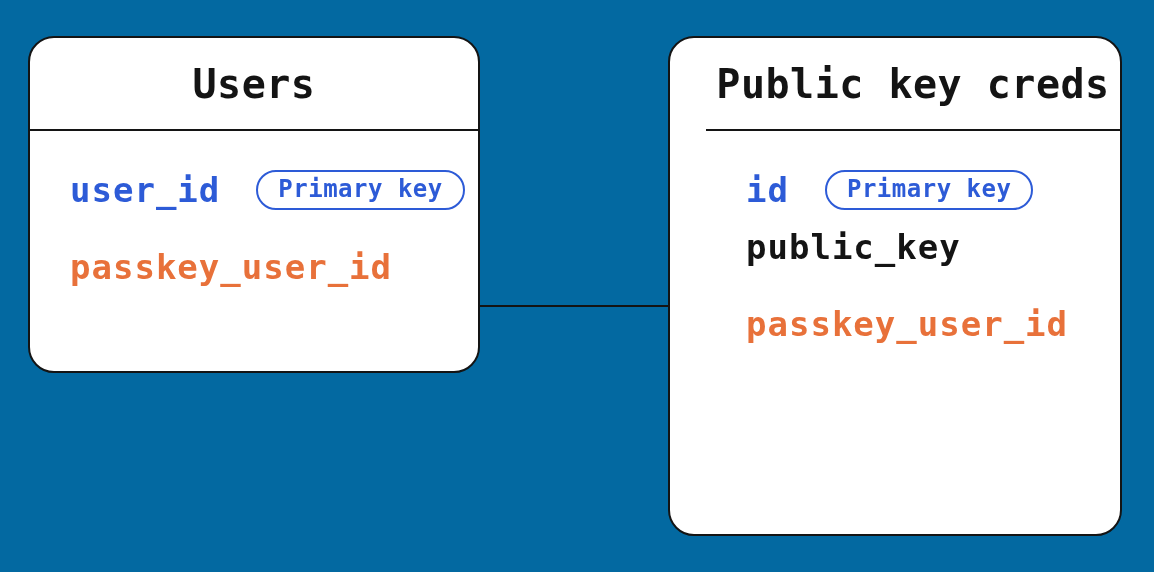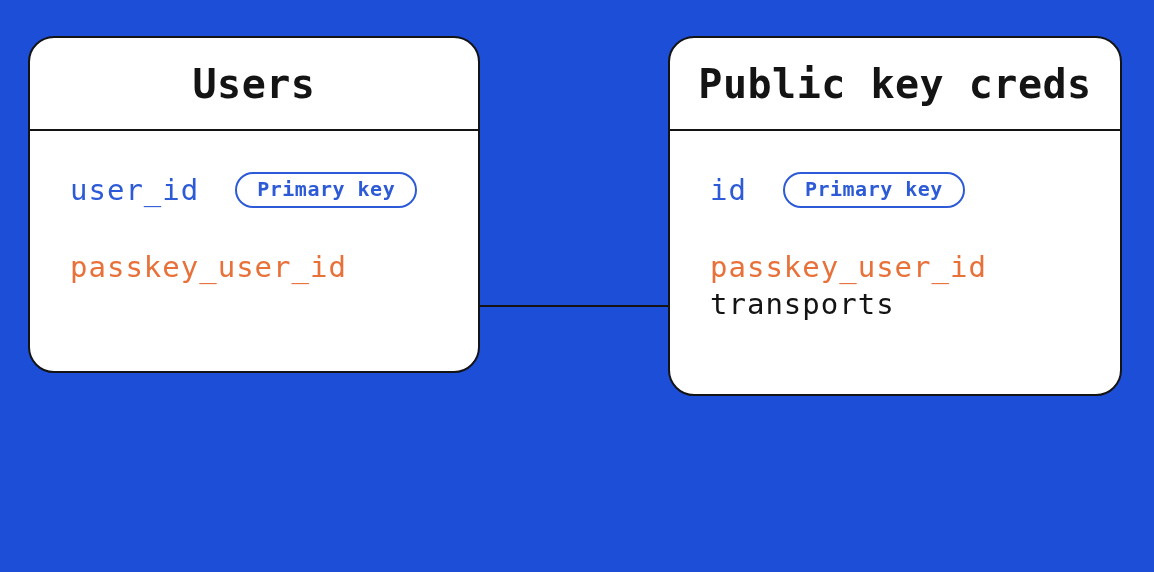--- a/index.html
+++ b/index.html
@@ -4,21 +4,21 @@
 <style>
   html, body {
     margin: 0;
     padding: 0;
     background: #ffffff;
   }
   #canvas {
     position: relative;
     width: 1154px;
     height: 572px;
-    background: #1d4ed8;
+    background: #0369a1;
     overflow: hidden;
     font-family: "DejaVu Sans Mono", "Liberation Mono", monospace;
     color: var(--ink);
   }
   :root {
     --ink: #141414;
     --blue: #2d5bd7;
     --orange: #e8713a;
   }
   .table-box {
@@ -31,21 +31,22 @@
   #table-users {
     left: 28px;
     top: 36px;
     width: 452px;
     height: 337px;
   }
   #table-creds {
     left: 668px;
     top: 36px;
     width: 454px;
-    height: 360px;
+    height: 500px;
+    padding-left: 36px;
   }
   .table-header {
     box-sizing: border-box;
     height: 93px;
     border-bottom: 2px solid var(--ink);
     display: flex;
     align-items: center;
     justify-content: center;
     font-size: 40px;
     font-weight: bold;
@@ -55,35 +56,36 @@
   .table-fields {
     padding: 30px 0 0 40px;
   }
   .field-row {
     height: 57px;
     display: flex;
     align-items: center;
     white-space: nowrap;
   }
   .field-name {
-    font-size: 29px;
+    font-size: 34px;
     letter-spacing: 1px;
+    font-weight: bold;
   }
   .c-black  { color: var(--ink); }
   .c-blue   { color: var(--blue); }
   .c-orange { color: var(--orange); margin-top: 40px; }
   .badge {
     display: inline-flex;
     align-items: center;
     margin-left: 36px;
     padding: 3px 20px 5px 20px;
     border: 2px solid var(--blue);
     border-radius: 999px;
     color: var(--blue);
-    font-size: 20px;
+    font-size: 24px;
     font-weight: bold;
     letter-spacing: 0.5px;
   }
   .connector {
     position: absolute;
     left: 480px;
     top: 305px;
     width: 188px;
     height: 2px;
     background: var(--ink);
@@ -110,21 +112,21 @@
   </section>
 
   <section class="table-box" id="table-creds">
     <header class="table-header">Public key creds</header>
     <div class="table-fields">
         <div class="field-row">
           <span class="field-name c-blue">id</span>
           <span class="badge">Primary key</span>
         </div>
         <div class="field-row">
-          <span class="field-name c-orange">passkey_user_id</span>
+          <span class="field-name c-black">public_key</span>
         </div>
         <div class="field-row">
-          <span class="field-name c-black">transports</span>
+          <span class="field-name c-orange">passkey_user_id</span>
         </div>
       </div>
   </section>
 
 </div>
 
 </body></html>

